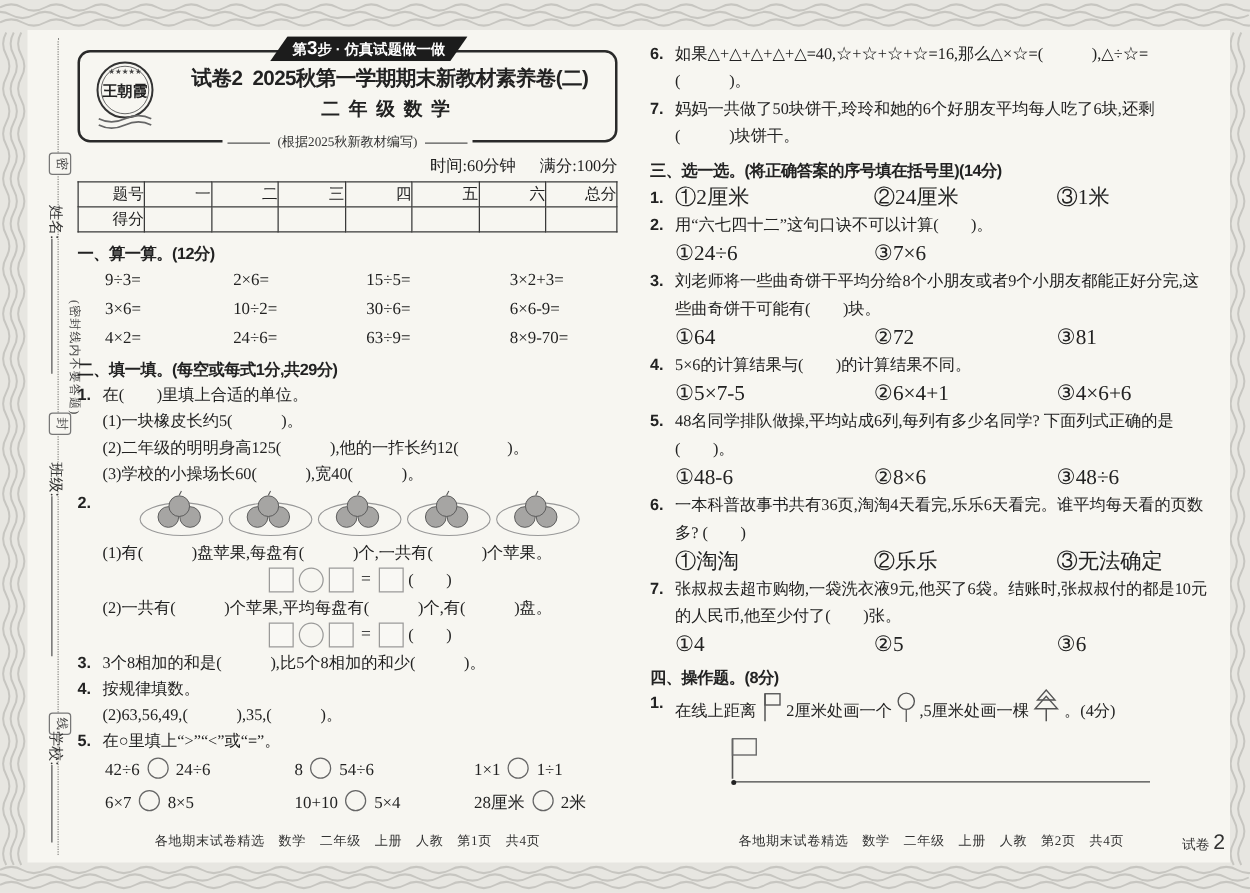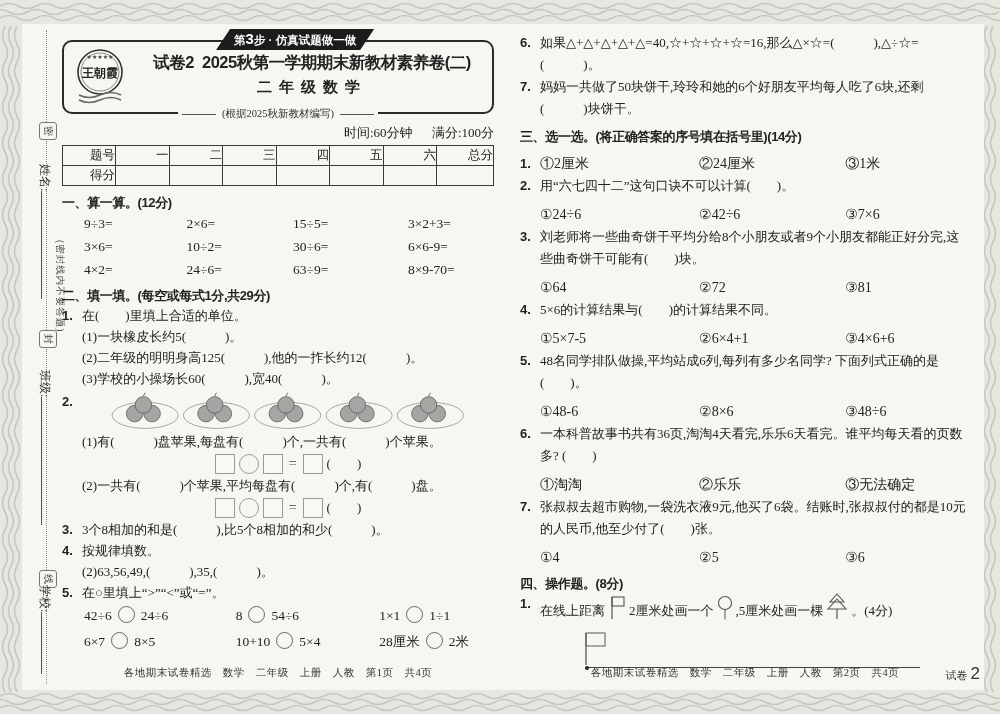--- a/index.html
+++ b/index.html
@@ -59,21 +59,21 @@
   .qnum{position:absolute;left:0;top:0;font-weight:bold;
     font-family:"Liberation Sans","DejaVu Sans",sans-serif;}
   .apples{display:block;margin:2px 0 0 0;}
   .formula{height:23px;display:flex;align-items:center;justify-content:center;gap:4px;}
   .fsq{width:18px;height:18px;border:1.2px solid #9a9a99;display:inline-block;background:#f9f8f4;}
   .fcirc{width:18px;height:18px;border:1.2px solid #9a9a99;border-radius:50%;display:inline-block;}
   .feq{font-size:14px;color:#444;margin:0 2px;}
   .cmp-grid{display:grid;grid-template-columns:37% 35% 28%;padding-left:2px;line-height:26px;font-size:13.5px;}
   .cmp-circle{display:inline-block;width:15px;height:15px;border:1px solid #666;border-radius:50%;
     vertical-align:-3px;margin:0 6px;}
-  .opts{display:grid;grid-template-columns:37% 34% 29%;line-height:22px;font-size:14px;margin-top:7px;}
+  .opts{display:grid;grid-template-columns:37% 34% 29%;line-height:22px;font-size:17px;margin-top:1px;}
   .icon{vertical-align:-6px;margin:0 3px;}
 
   .draw{position:relative;height:44px;margin:4px 0 0 60px;width:340px;}
   .draw .base{position:absolute;left:7px;right:0;bottom:2px;border-top:1.2px solid #444;}
   .draw .dot{position:absolute;left:5px;bottom:0;width:4px;height:4px;background:#222;border-radius:50%;}
   .draw svg{position:absolute;left:0;bottom:3px;}
 
   .footer{position:absolute;bottom:10px;text-align:center;font-size:10.5px;color:#333;letter-spacing:0.5px;}
   .footer-left{left:40px;width:432px;margin-top:44px;}
   .footer-right{left:498px;width:450px;}
@@ -289,21 +289,20 @@
             <span class="opt">①2厘米</span>
             <span class="opt">②24厘米</span>
             <span class="opt">③1米</span>
           </div>
       </div>
       <div class="q">
         <span class="qnum">2.</span>
         <div>用“六七四十二”这句口诀不可以计算(　　)。</div>
         <div class="opts">
             <span class="opt">①24÷6</span>
-            <span class="opt">②42÷6</span>
             <span class="opt">③7×6</span>
           </div>
       </div>
       <div class="q">
         <span class="qnum">3.</span>
         <div>刘老师将一些曲奇饼干平均分给8个小朋友或者9个小朋友都能正好分完,这些曲奇饼干可能有(　　)块。</div>
         <div class="opts">
             <span class="opt">①64</span>
             <span class="opt">②72</span>
             <span class="opt">③81</span>

